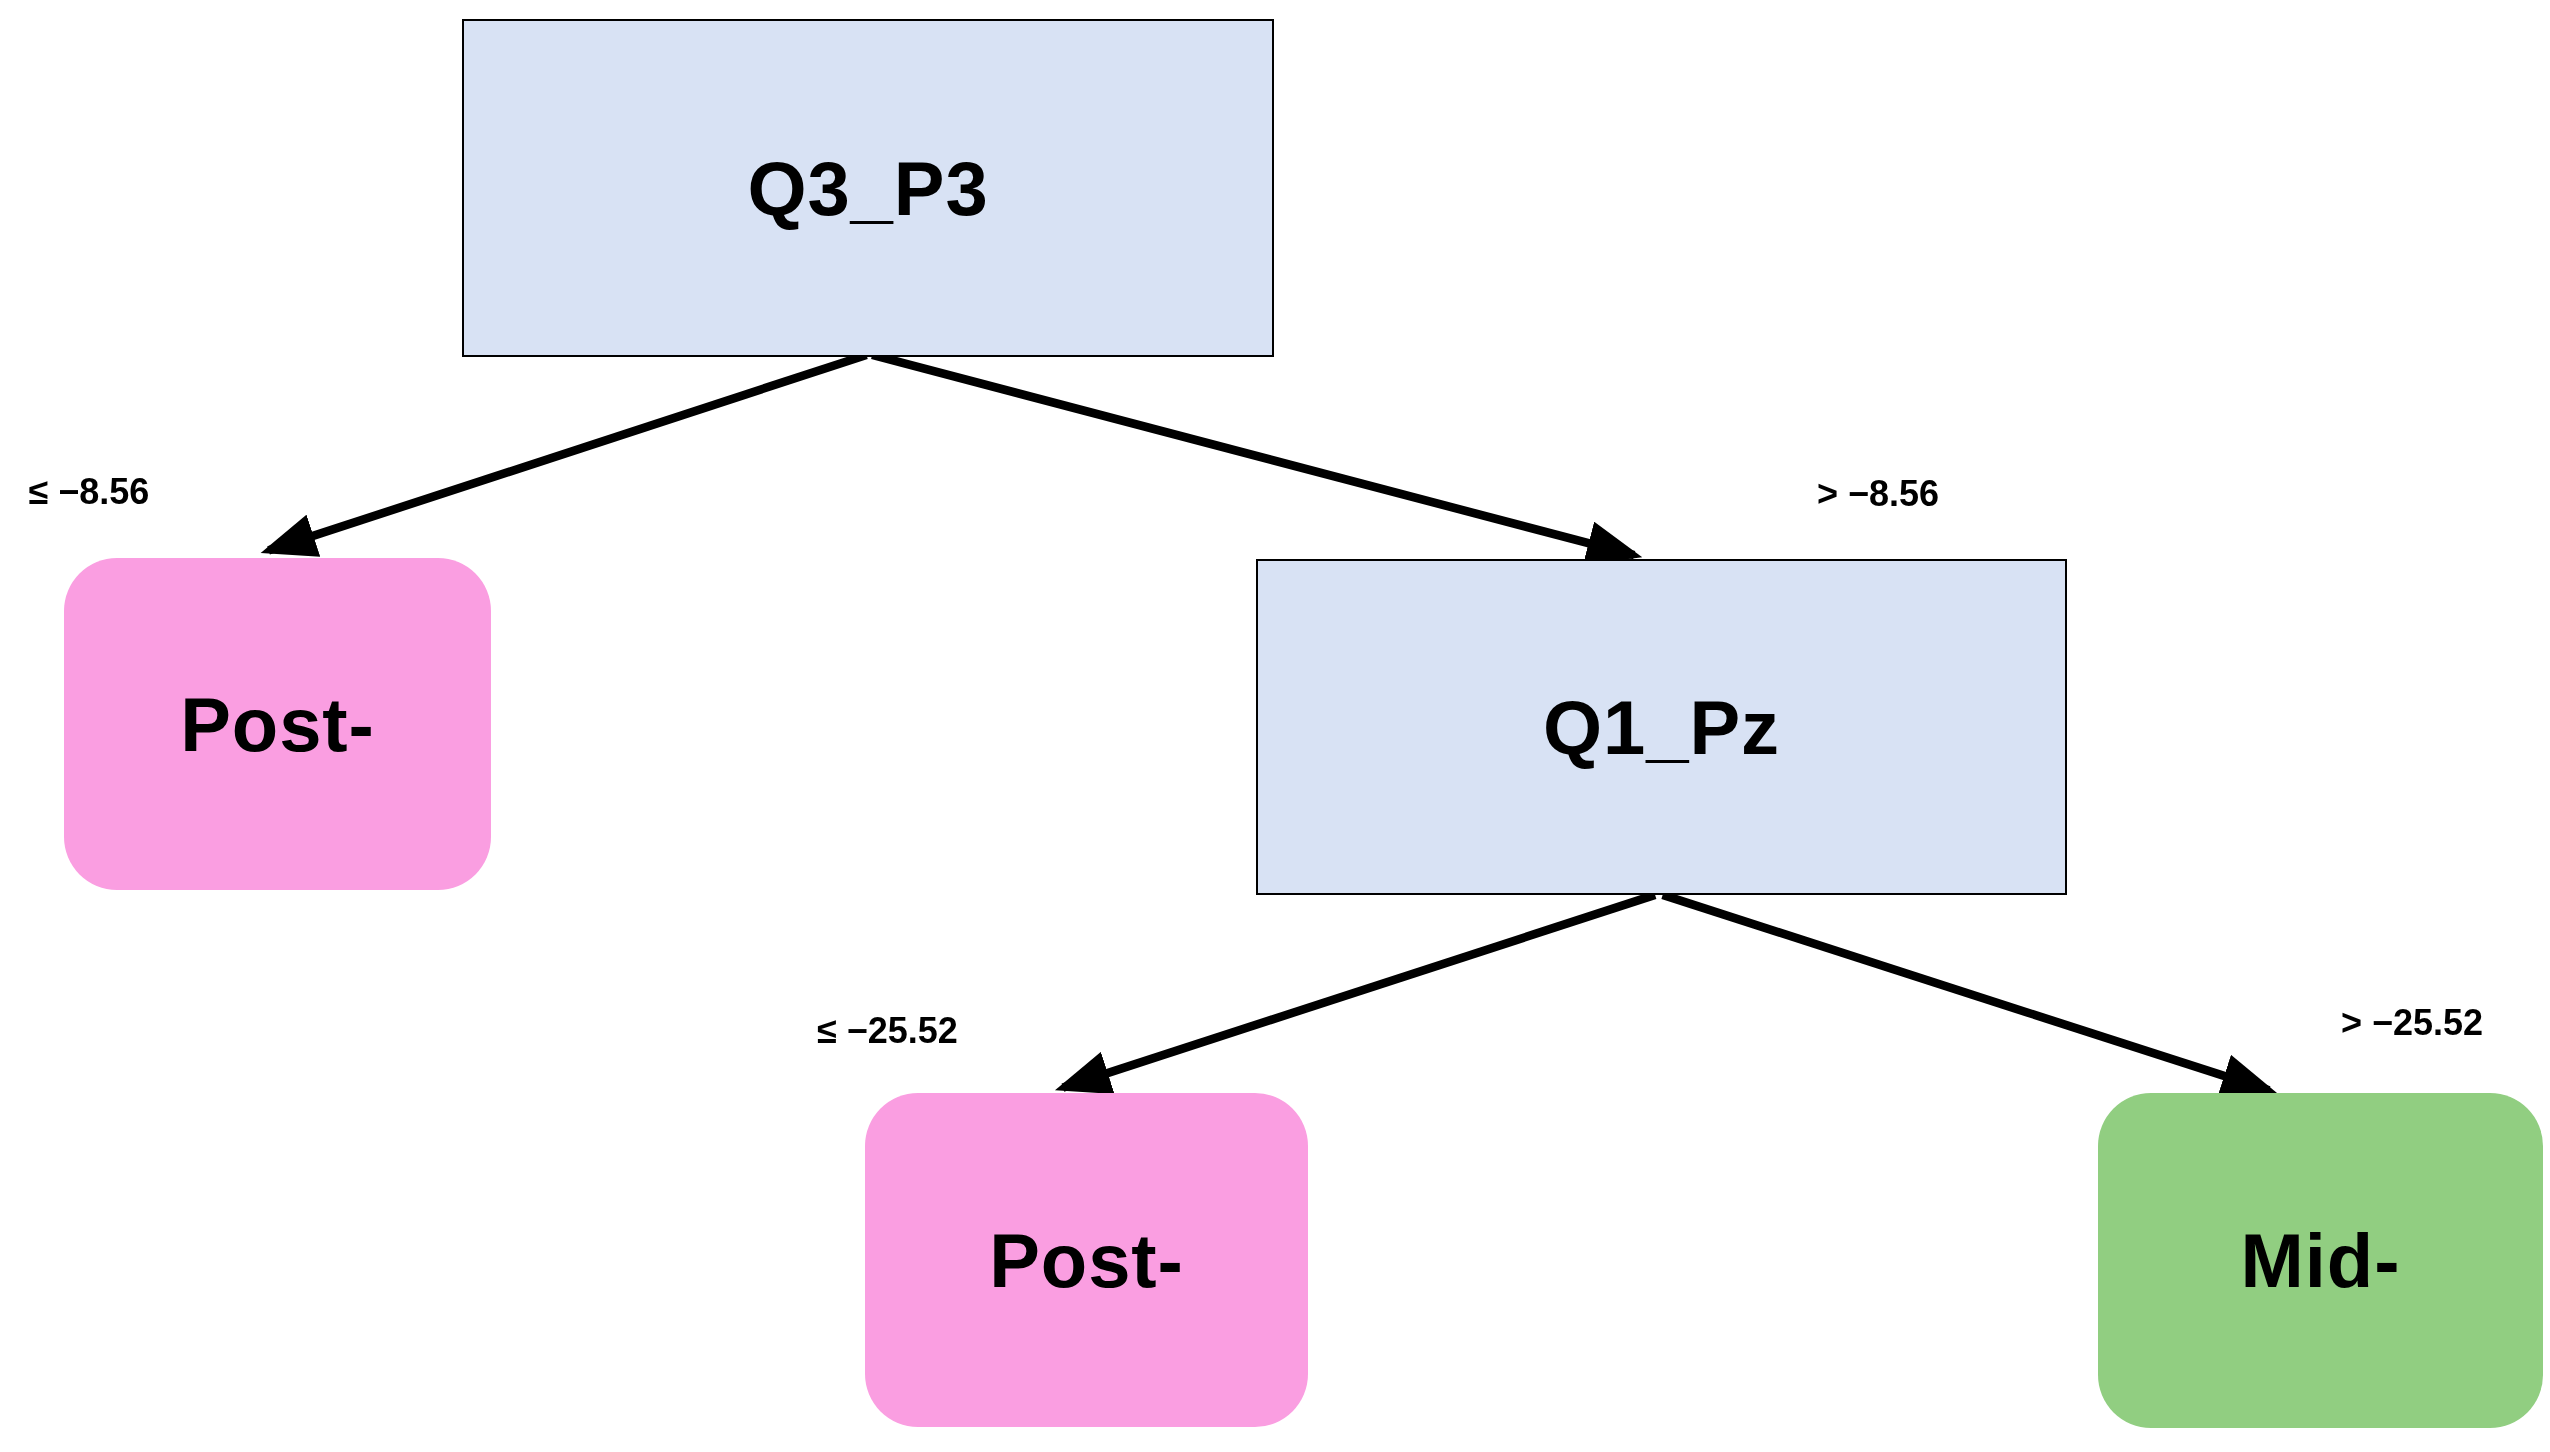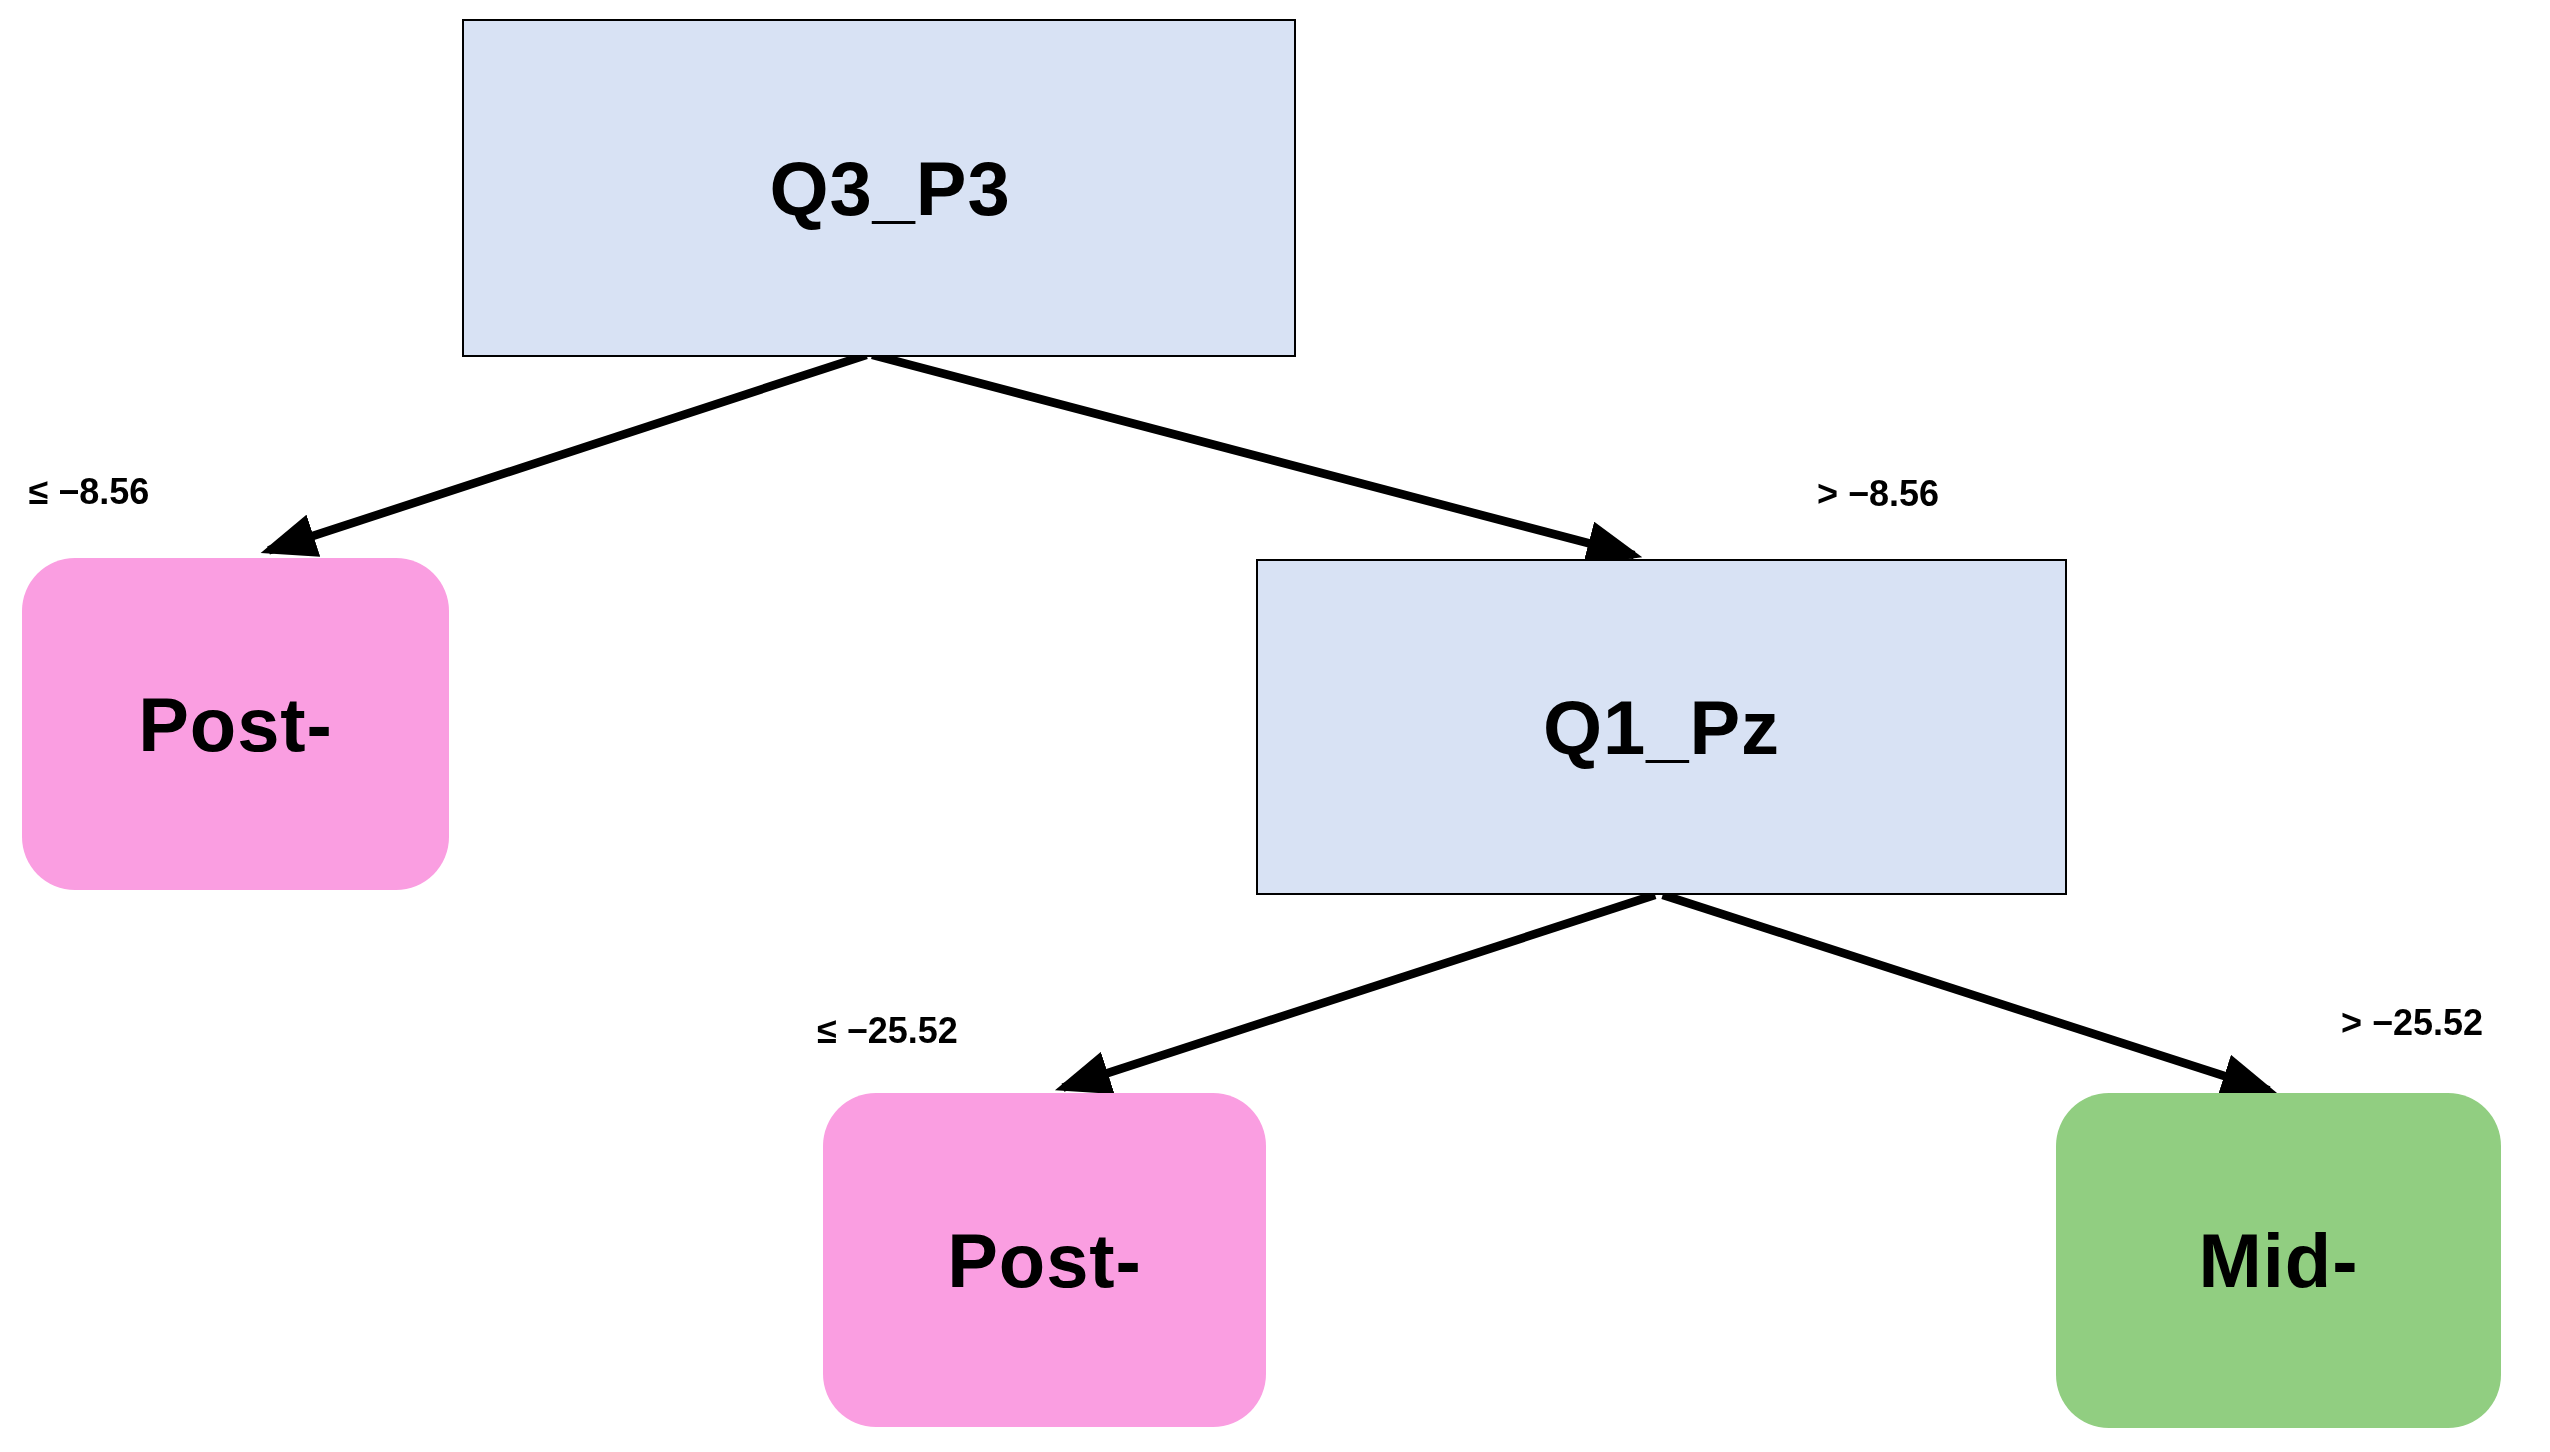--- a/index.html
+++ b/index.html
@@ -37,25 +37,26 @@
     letter-spacing: 0.9px;
     white-space: nowrap;
   }
   .node.decision {
     background: var(--decision-fill, #d8e2f4);
     border: 2.8px solid #000000;
   }
   .node.leaf {
     border-radius: 53px;
     border: none;
+    margin-left: 42px;
   }
   .leaf.post { background: var(--post-fill, #fa9ee1); }
   .leaf.mid  { background: var(--mid-fill, #91ce81); }
 
-  #node-root   { left: 462px;  top: 19px;   width: 808px; height: 334px; padding-left: 22px; }
+  #node-root   { left: 462px;  top: 19px;   width: 808px; height: 334px; }
   #node-q1pz   { left: 1256px; top: 559px;  width: 807px; height: 332px; }
   #leaf-post-1 { left: 22px;   top: 558px;  width: 427px; height: 332px; }
   #leaf-post-2 { left: 823px;  top: 1093px; width: 443px; height: 334px; }
   #leaf-mid    { left: 2056px; top: 1093px; width: 445px; height: 335px; text-align: center; }
 
   .edge-label {
     position: absolute;
     font-weight: bold;
     color: var(--text-color, #000000);
     font-size: 36px;

